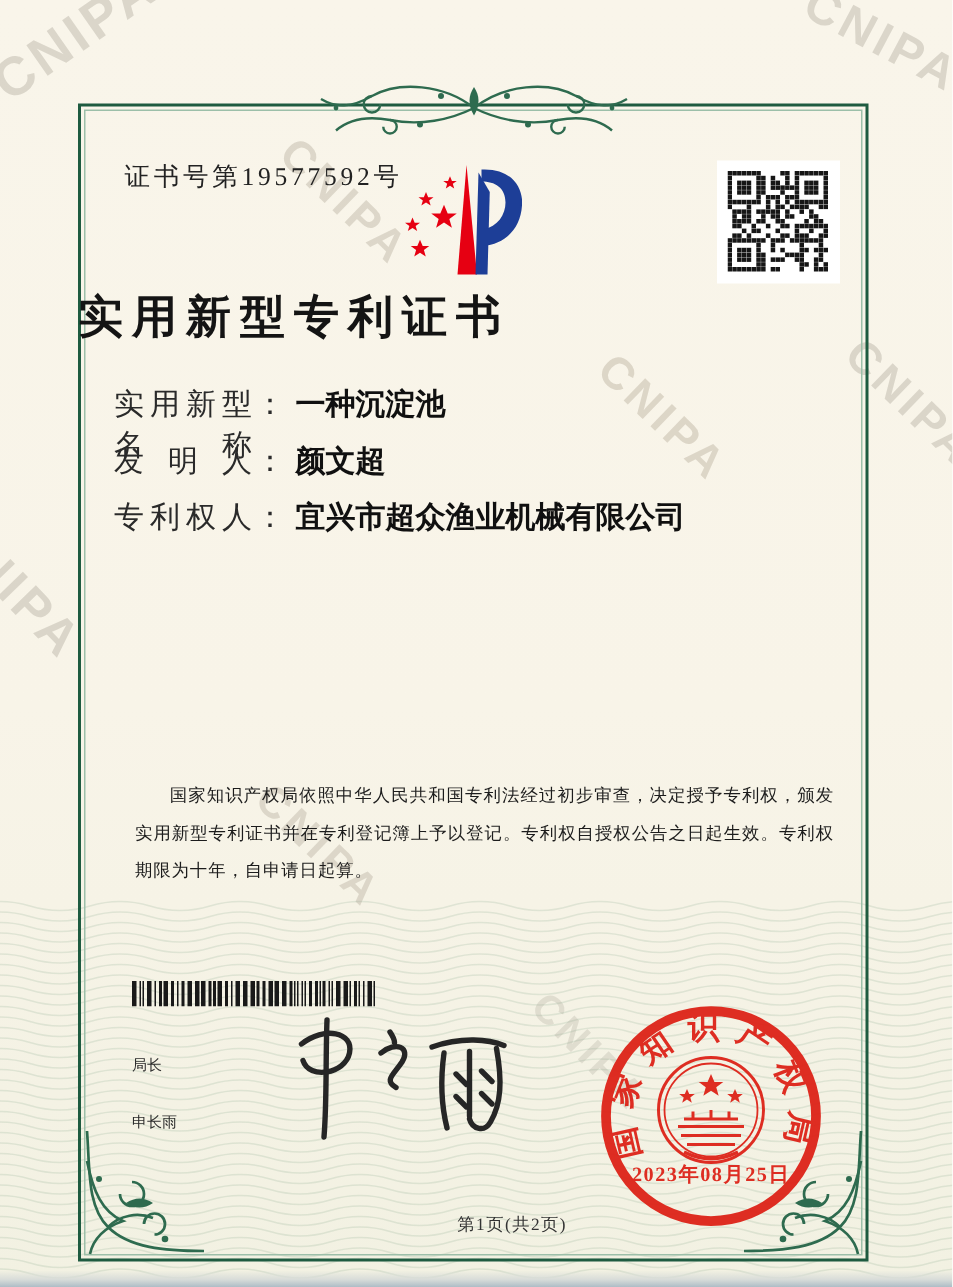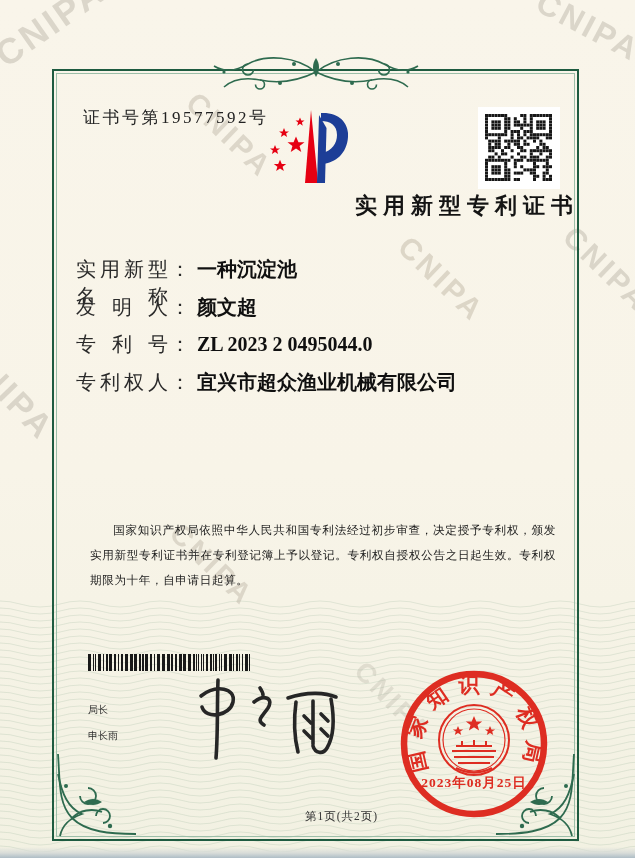--- a/index.html
+++ b/index.html
@@ -26,39 +26,39 @@
   .bottom-edge{
     position:absolute;left:0;bottom:0;width:635px;height:11px;
     background:linear-gradient(180deg,rgba(246,242,231,0) 0%,#d8dcd9 55%,#aebdc6 100%);
   }
   
   .cert-no{position:absolute;left:83px;top:106px;font-size:17px;letter-spacing:2.5px;color:#222;}
   .logo{position:absolute;left:252px;top:104px;width:96px;height:84px;}
   .qr-box{position:absolute;left:478px;top:107px;width:82px;height:82px;background:#fff;}
   .qr-box svg{position:absolute;left:7px;top:7px;}
   .title{
-    position:absolute;left:52px;top:191px;width:527px;margin:0;text-align:right;
-    font-size:22px;font-weight:bold;letter-spacing:6px;color:#141414;
+    position:absolute;left:52px;top:191px;width:527px;margin:0;text-align:left;
+    font-size:30px;font-weight:bold;letter-spacing:6px;color:#141414;
   }
   .fields{position:absolute;left:76px;top:256px;width:470px;font-size:20px;color:#222;font-family:Liberation Serif, serif;}
   .frow{position:relative;height:37.6px;}
   .flabel{display:inline-block;width:92px;text-align:justify;text-align-last:justify;vertical-align:top;color:#2a2a2a;}
   .fcolon{margin:0 7px 0 2px;color:#2a2a2a;}
   .fvalue{font-weight:bold;color:#101010;}
   .fgroup2{position:absolute;left:230px;top:0;}
   .paras{
     position:absolute;left:90px;top:514px;width:466px;
     font-size:11.6px;line-height:25px;letter-spacing:.6px;color:#1c1c1c;text-align:justify;
   }
   .paras p{margin:4px 0 2px 0;text-indent:2em;}
   .barcode{position:absolute;left:88px;top:654px;}
   .barcode rect{fill:#191919;}
   .officer{position:absolute;left:88px;top:703px;font-family:"Liberation Sans","DejaVu Sans",sans-serif;
     font-size:10px;color:#2b2b2b;}
-  .officer .name{margin-top:12px;}
+  .officer .name{margin-top:24px;}
   .signature{position:absolute;left:188px;top:674px;}
   .seal{position:absolute;left:394px;top:664px;opacity:.95;}
   .footer{
     position:absolute;left:52px;top:809px;width:579px;text-align:center;
     font-size:11.5px;letter-spacing:1px;color:#333;
   }
 </style>
 </head>
 <body>
 
@@ -408,23 +408,20 @@
   <h1 class="title">实用新型专利证书</h1>
 
   <div class="fields">
     <div class="frow">
       <span class="flabel">实用新型名称</span><span class="fcolon">：</span><span class="fvalue">一种沉淀池</span>
     </div>
     <div class="frow">
       <span class="flabel">发明人</span><span class="fcolon">：</span><span class="fvalue">颜文超</span>
     </div>
     <div class="frow">
-      <span class="flabel">专利号</span><span class="fcolon">：</span><span class="fvalue">ZL 2023 2 0495044.0</span>
-    </div>
-    <div class="frow">
       <span class="flabel">专利权人</span><span class="fcolon">：</span><span class="fvalue">宜兴市超众渔业机械有限公司</span>
     </div>
   </div>
 
   <div class="paras">
     <p>国家知识产权局依照中华人民共和国专利法经过初步审查，决定授予专利权，颁发实用新型专利证书并在专利登记簿上予以登记。专利权自授权公告之日起生效。专利权期限为十年，自申请日起算。</p>
   </div>
 
   <svg class="barcode" width="166" height="17" viewBox="0 0 166 17">
     <g id="barcode-bars">

